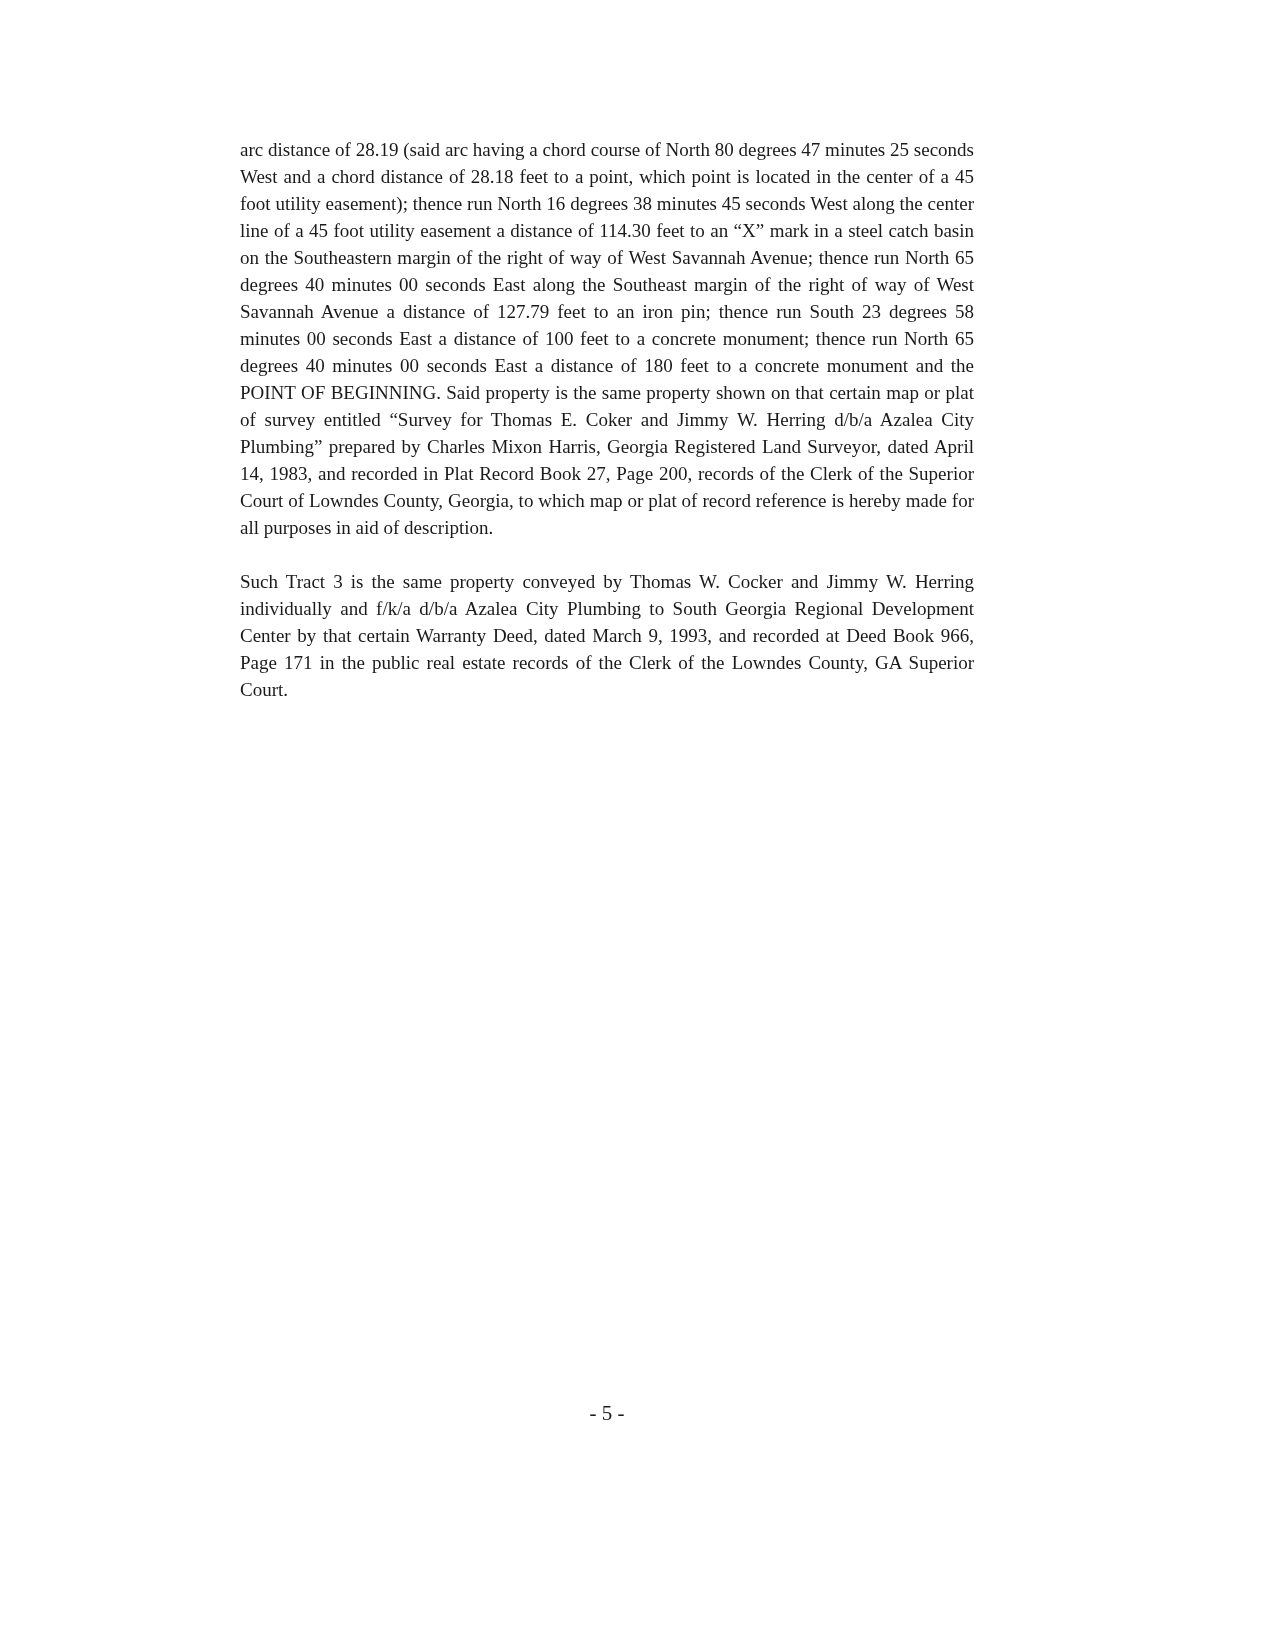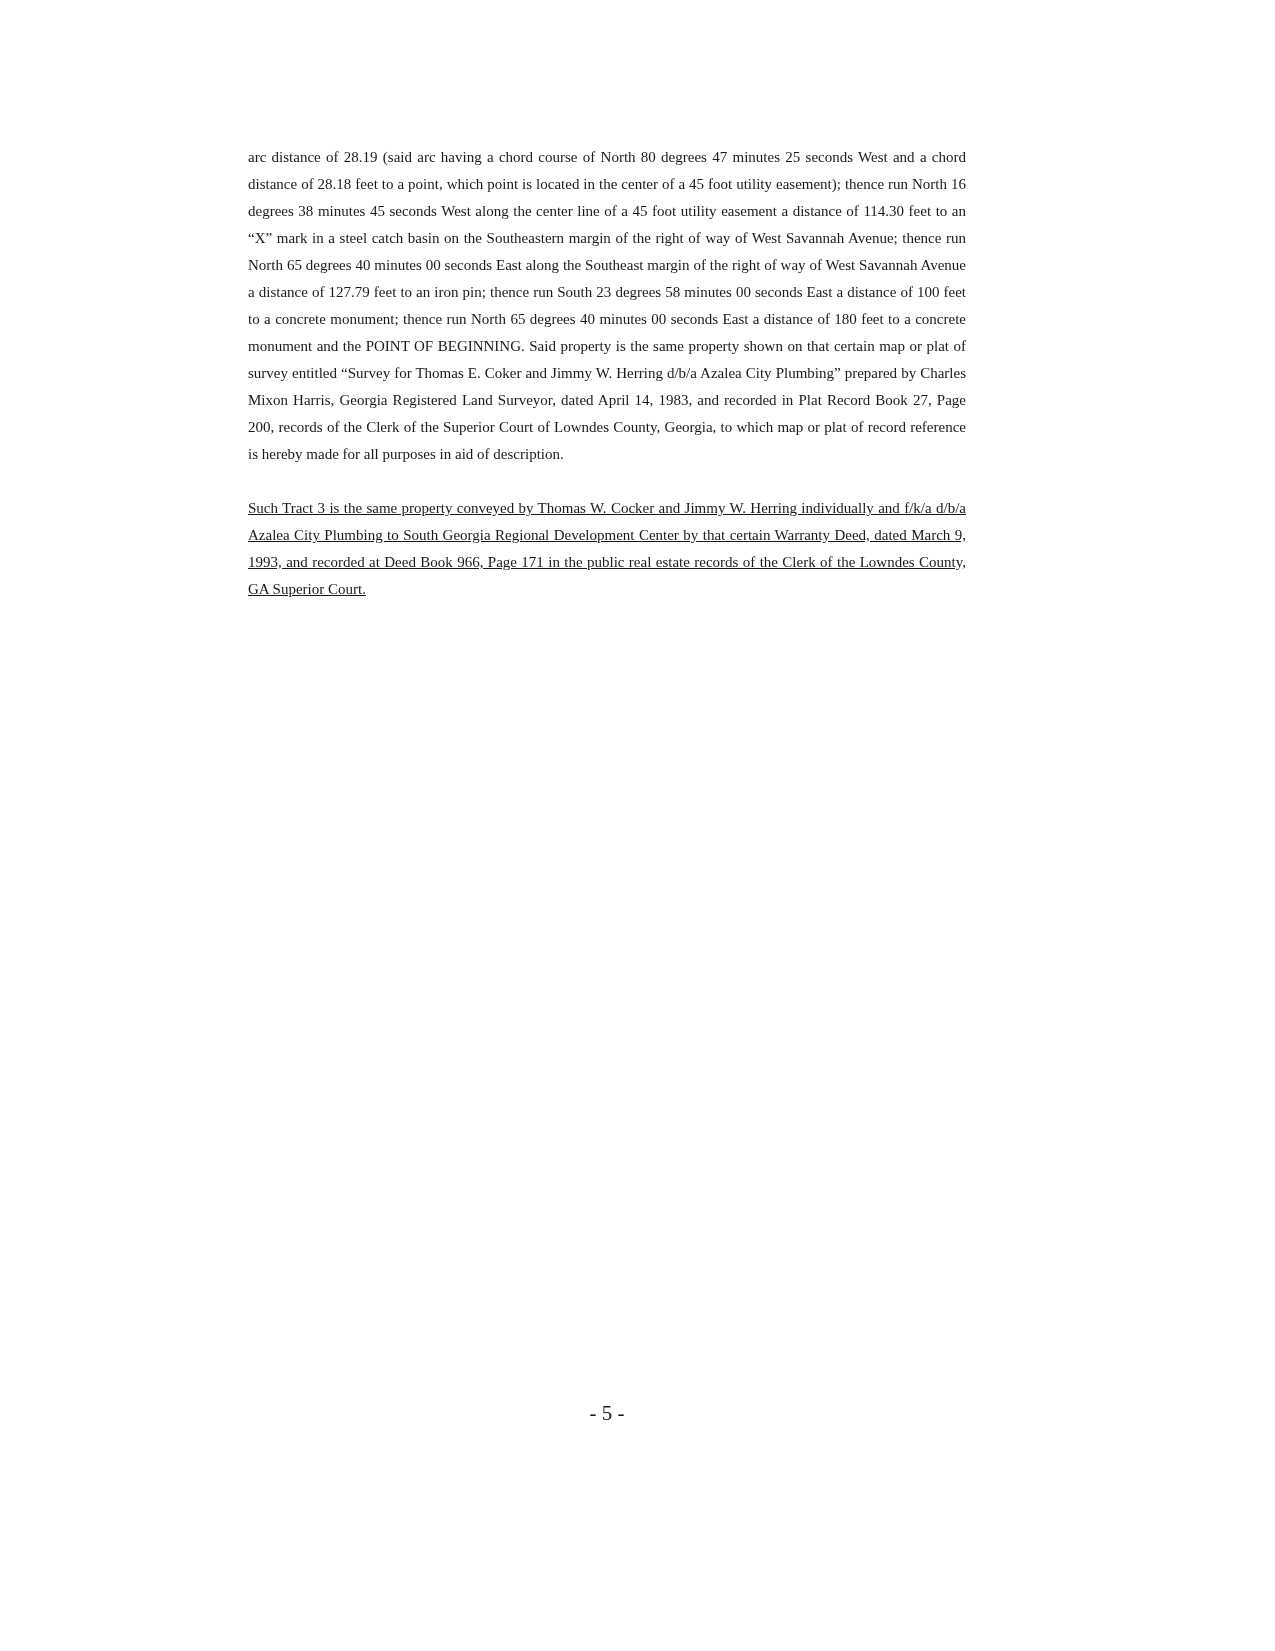--- a/index.html
+++ b/index.html
@@ -16,29 +16,28 @@
     font-family: "Liberation Serif", "DejaVu Serif", serif;
     color: #1a1a1a;
   }
   .text-block {
     position: absolute;
     left: 232px;
     top: 128px;
     width: 750px;
   }
   .para {
-    font-size: 15px;
+    font-size: 19px;
     line-height: 27px;
     text-align: justify;
     text-justify: inter-word;
-    margin: 16px;
+    margin: 8px;
   }
   .para + .para {
     margin-top: 27px;
-    text-decoration: underline;
   }
   .page-number {
     position: absolute;
     left: 232px;
     width: 750px;
     top: 1400px;
     text-align: center;
     font-size: 21px;
     line-height: 27px;
   }

